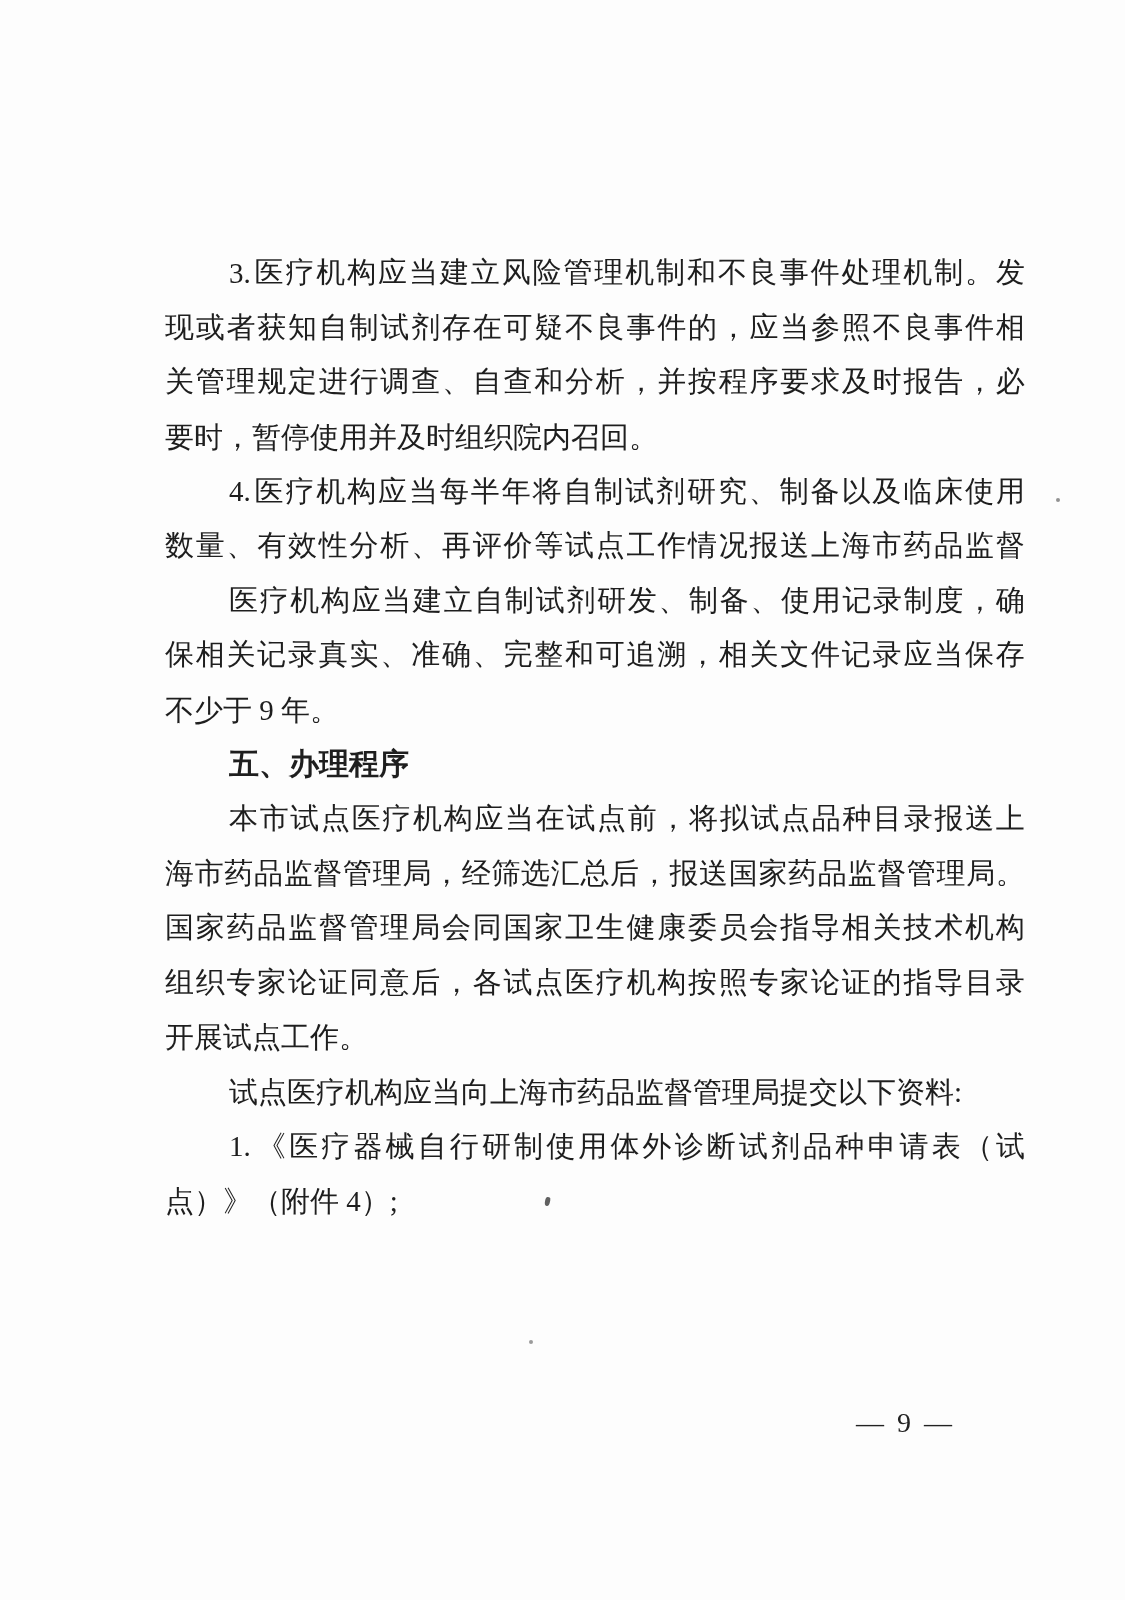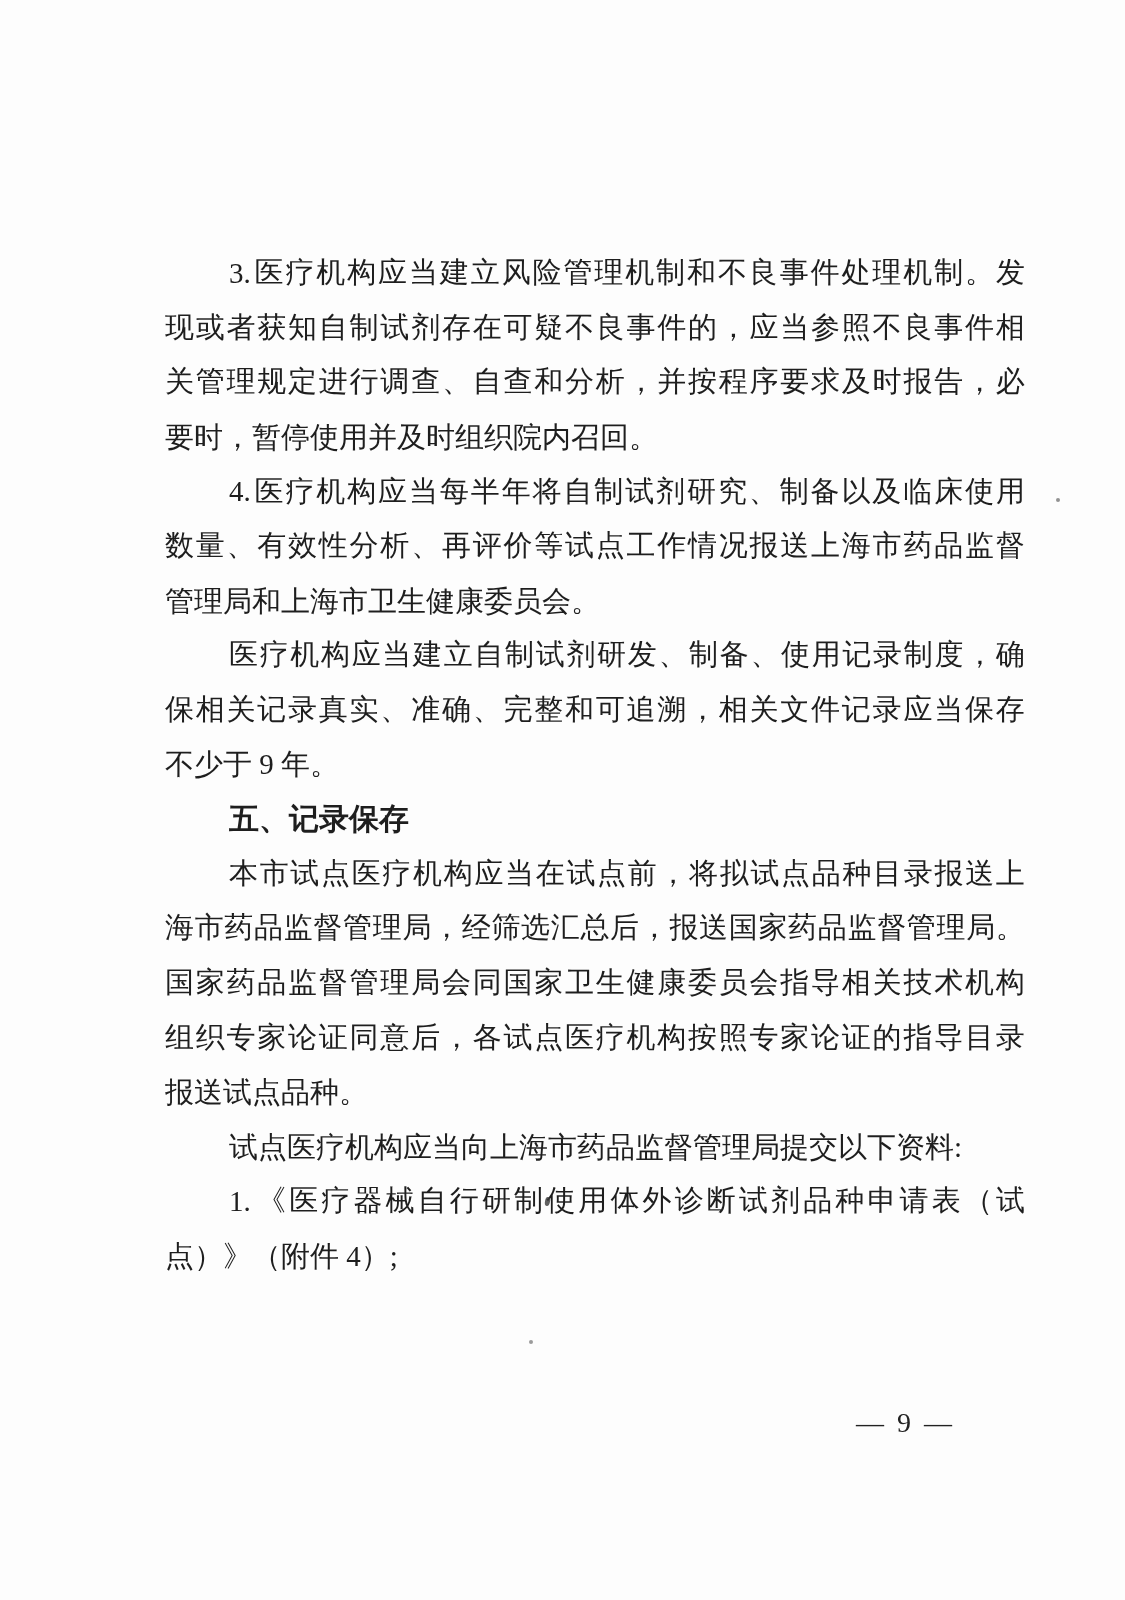--- a/index.html
+++ b/index.html
@@ -216,21 +216,20 @@
         <span>报</span>
         <span>送</span>
         <span>上</span>
         <span>海</span>
         <span>市</span>
         <span>药</span>
         <span>品</span>
         <span>监</span>
         <span>督</span>
       </div>
-    <div class="line">管理局和上海市卫生健康委员会。</div>
     <div class="line j ind">
         <span>医</span>
         <span>疗</span>
         <span>机</span>
         <span>构</span>
         <span>应</span>
         <span>当</span>
         <span>建</span>
         <span>立</span>
         <span>自</span>
@@ -276,21 +275,21 @@
         <span>文</span>
         <span>件</span>
         <span>记</span>
         <span>录</span>
         <span>应</span>
         <span>当</span>
         <span>保</span>
         <span>存</span>
       </div>
     <div class="line">不少于 9 年。</div>
-    <div class="line ind bold-heading">五、记录保存</div>
+    <div class="line ind bold-heading">五、办理程序</div>
     <div class="line j ind">
         <span>本</span>
         <span>市</span>
         <span>试</span>
         <span>点</span>
         <span>医</span>
         <span>疗</span>
         <span>机</span>
         <span>构</span>
         <span>应</span>
@@ -396,21 +395,21 @@
         <span>专</span>
         <span>家</span>
         <span>论</span>
         <span>证</span>
         <span>的</span>
         <span>指</span>
         <span>导</span>
         <span>目</span>
         <span>录</span>
       </div>
-    <div class="line">报送试点品种。</div>
+    <div class="line">开展试点工作。</div>
     <div class="line ind">试点医疗机构应当向上海市药品监督管理局提交以下资料:</div>
     <div class="line j ind">
         <span>1.</span>
         <span> </span>
         <span>《</span>
         <span>医</span>
         <span>疗</span>
         <span>器</span>
         <span>械</span>
         <span>自</span>

